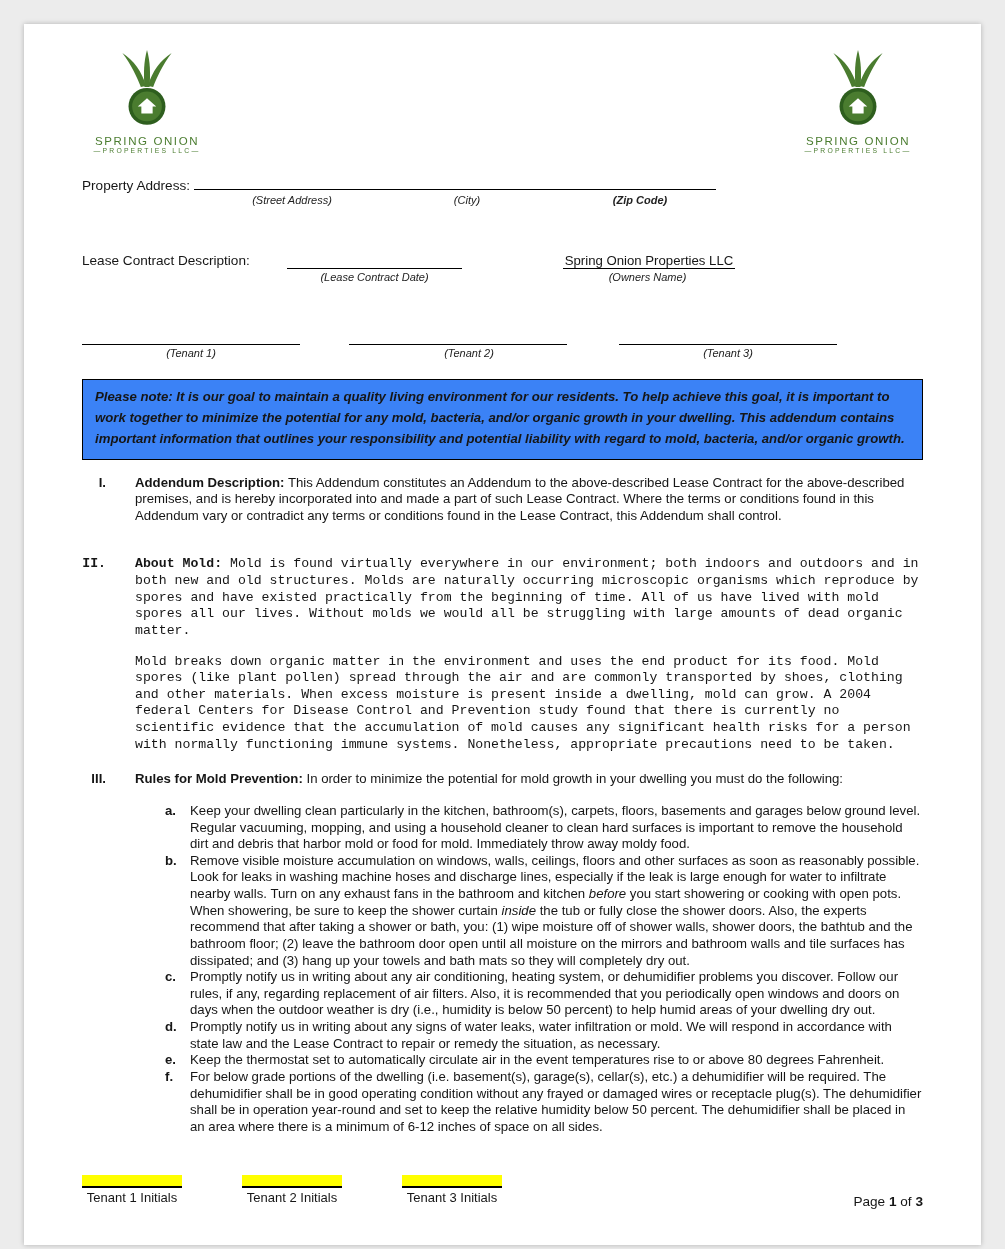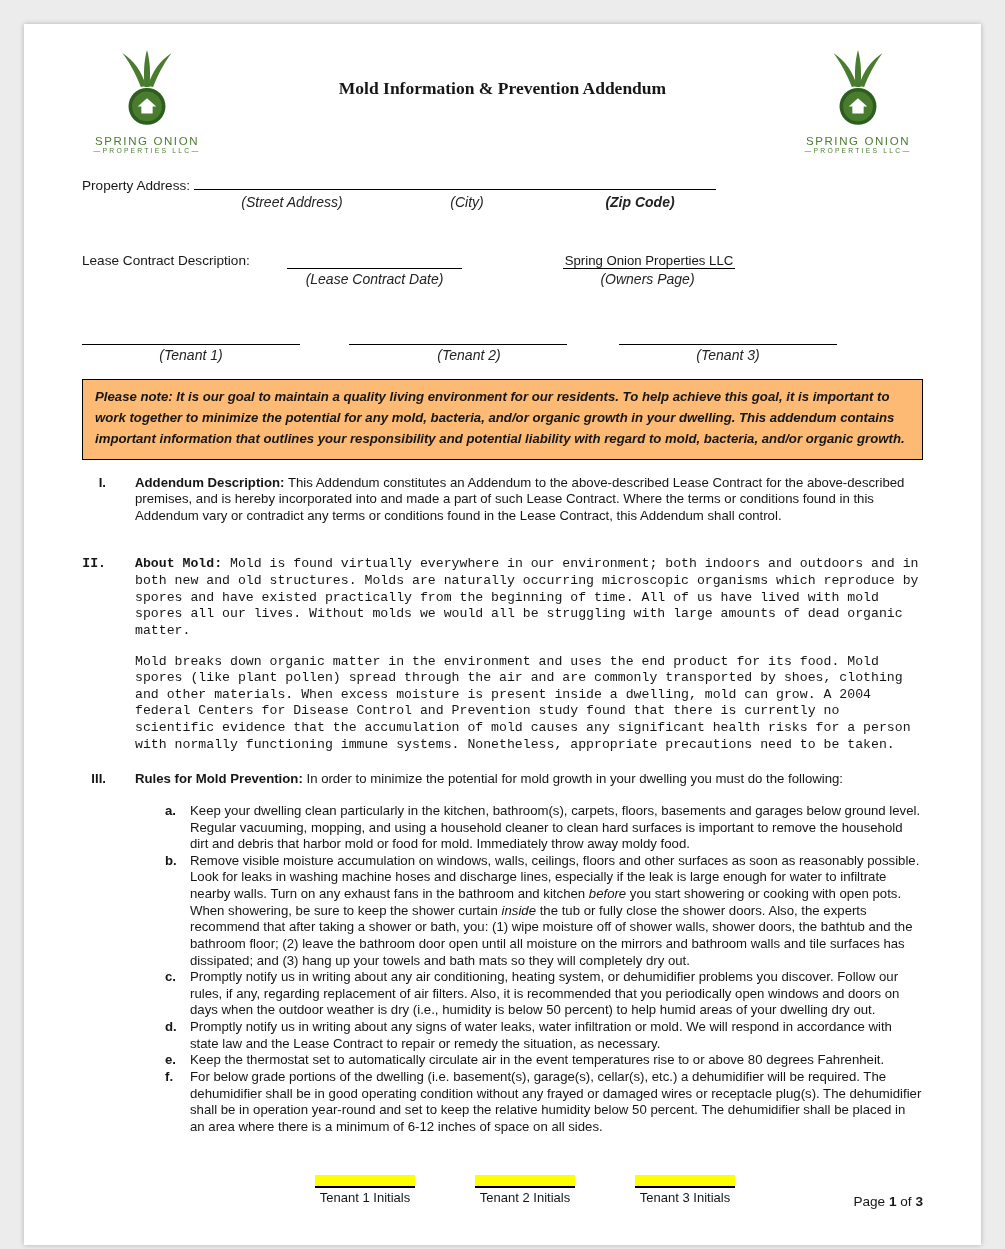--- a/index.html
+++ b/index.html
@@ -11,44 +11,44 @@
   
   .header { display:flex; justify-content:space-between; align-items:flex-start; }
   .logo { width:130px; text-align:center; flex:0 0 auto; }
   .logo-name { color:#4a7c2f; font-size:11.5px; letter-spacing:1.6px; margin-top:2px; white-space:nowrap; }
   .logo-sub  { color:#4a7c2f; font-size:6.8px; letter-spacing:2.2px; white-space:nowrap; }
   .doc-title { flex:1; text-align:center; font-family:"Liberation Serif",serif; font-weight:bold; font-size:17.5px; margin-top:28px; }
   
   .form-row { position:relative; height:18px; margin-top:0; font-size:13.6px; }
   .u-line { display:inline-block; border-bottom:1px solid #000; vertical-align:baseline; height:13px; }
   .abs { position:absolute; bottom:2px; }
-  .captions { position:relative; height:16px; font-style:italic; font-size:14px; color:#222; }
+  .captions { position:relative; height:16px; font-style:italic; font-size:11px; color:#222; }
   .captions span { position:absolute; text-align:center; }
   .owners-name { border-bottom:1px solid #000; text-align:center; font-size:13.2px; }
   .sig-caption { text-align:center;font-style:italic; }
   
   .notice {
-    margin-top:16px; border:1px solid #000; background:#fdba74;
+    margin-top:16px; border:1px solid #000; background:#3b82f6;
     padding:7px 12px 9px; font-weight:bold; font-style:italic;
     font-size:13.2px; line-height:1.58;
   }
   
   .sections { margin-top:4px; }
   .sec { display:flex; margin-top:15px; }
   .sec-num { flex:0 0 24px; text-align:right; margin-right:29px; font-weight:bold; }
   .sec-body { flex:1; }
   .sec-p { margin:0; line-height:1.26; }
   .sec-p + .sec-p { margin-top:14px; }
   .rules { margin-top:15px; }
   .rule { display:flex; line-height:1.26; }
   .rule-letter { flex:0 0 25px; margin-left:83px; font-weight:bold; }
   .rule-text { flex:1; }
   .it { font-style:italic; }
   
-  .initials { display:flex; margin-left:233px; margin-top:40px; gap:60px; }
+  .initials { display:flex; margin-top:40px; gap:60px; }
   .initial-block { width:100px; text-align:center; }
   .initial-bar { height:11px; background:#ffff00; border-bottom:2px solid #000; }
   .initial-label { margin-top:2px; font-size:13px; white-space:nowrap; }
   
   .footer { position:absolute; right:58px; bottom:36px; font-size:13.6px; }
 </style>
 </head>
 <body>
 
 <div class="page">
@@ -62,21 +62,20 @@
           <path d="M27.5 36 C26.5 22 27 11 30 0 C33 11 33.5 22 32.5 36 Z"></path>
         </g>
         <circle cx="30" cy="55" r="18" fill="#2e5e1e"></circle>
         <circle cx="30" cy="55" r="14.5" fill="#4a7c2f"></circle>
         <path d="M30 47 l9 8 h-3.5 v7 h-11 v-7 h-3.5 Z" fill="#ffffff"></path>
       </svg>
       <div class="logo-name">SPRING ONION</div>
       <div class="logo-sub">—<span>PROPERTIES LLC</span>—</div>
     </div>
 
-    <div class="doc-title">Mold Information &amp; Prevention Addendum</div>
 
     <div class="logo">
       <svg width="62" height="80" viewBox="0 0 60 78">
         <g fill="#4a7c2f">
           <path d="M29 35 C25 21 17 10 6 3 C15 15 20 26 24 36 Z"></path>
           <path d="M31 35 C35 21 43 10 54 3 C45 15 40 26 36 36 Z"></path>
           <path d="M27.5 36 C26.5 22 27 11 30 0 C33 11 33.5 22 32.5 36 Z"></path>
         </g>
         <circle cx="30" cy="55" r="18" fill="#2e5e1e"></circle>
         <circle cx="30" cy="55" r="14.5" fill="#4a7c2f"></circle>
@@ -97,21 +96,21 @@
     <span style="left:508px; width:100px;font-weight:bold;">(Zip Code)</span>
   </div>
 
   <div class="form-row" style="margin-top:43px;">
     <span>Lease Contract Description:</span>
     <span class="u-line abs" style="left:205px; width:175px;"></span>
     <span class="owners-name abs" style="left:481px; width:172px;">Spring Onion Properties LLC</span>
   </div>
   <div class="captions">
     <span style="left:215px; width:155px;">(Lease Contract Date)</span>
-    <span style="left:488px; width:155px;">(Owners Page)</span>
+    <span style="left:488px; width:155px;">(Owners Name)</span>
   </div>
 
   <div class="form-row" style="margin-top:42px;">
     <span class="u-line abs" style="left:0; width:218px;"></span>
     <span class="u-line abs" style="left:267px; width:218px;"></span>
     <span class="u-line abs" style="left:537px; width:218px;"></span>
   </div>
   <div class="captions">
     <span class="sig-caption" style="left:0; width:218px;">(Tenant 1)</span>
     <span class="sig-caption" style="left:278px; width:218px;">(Tenant 2)</span>

